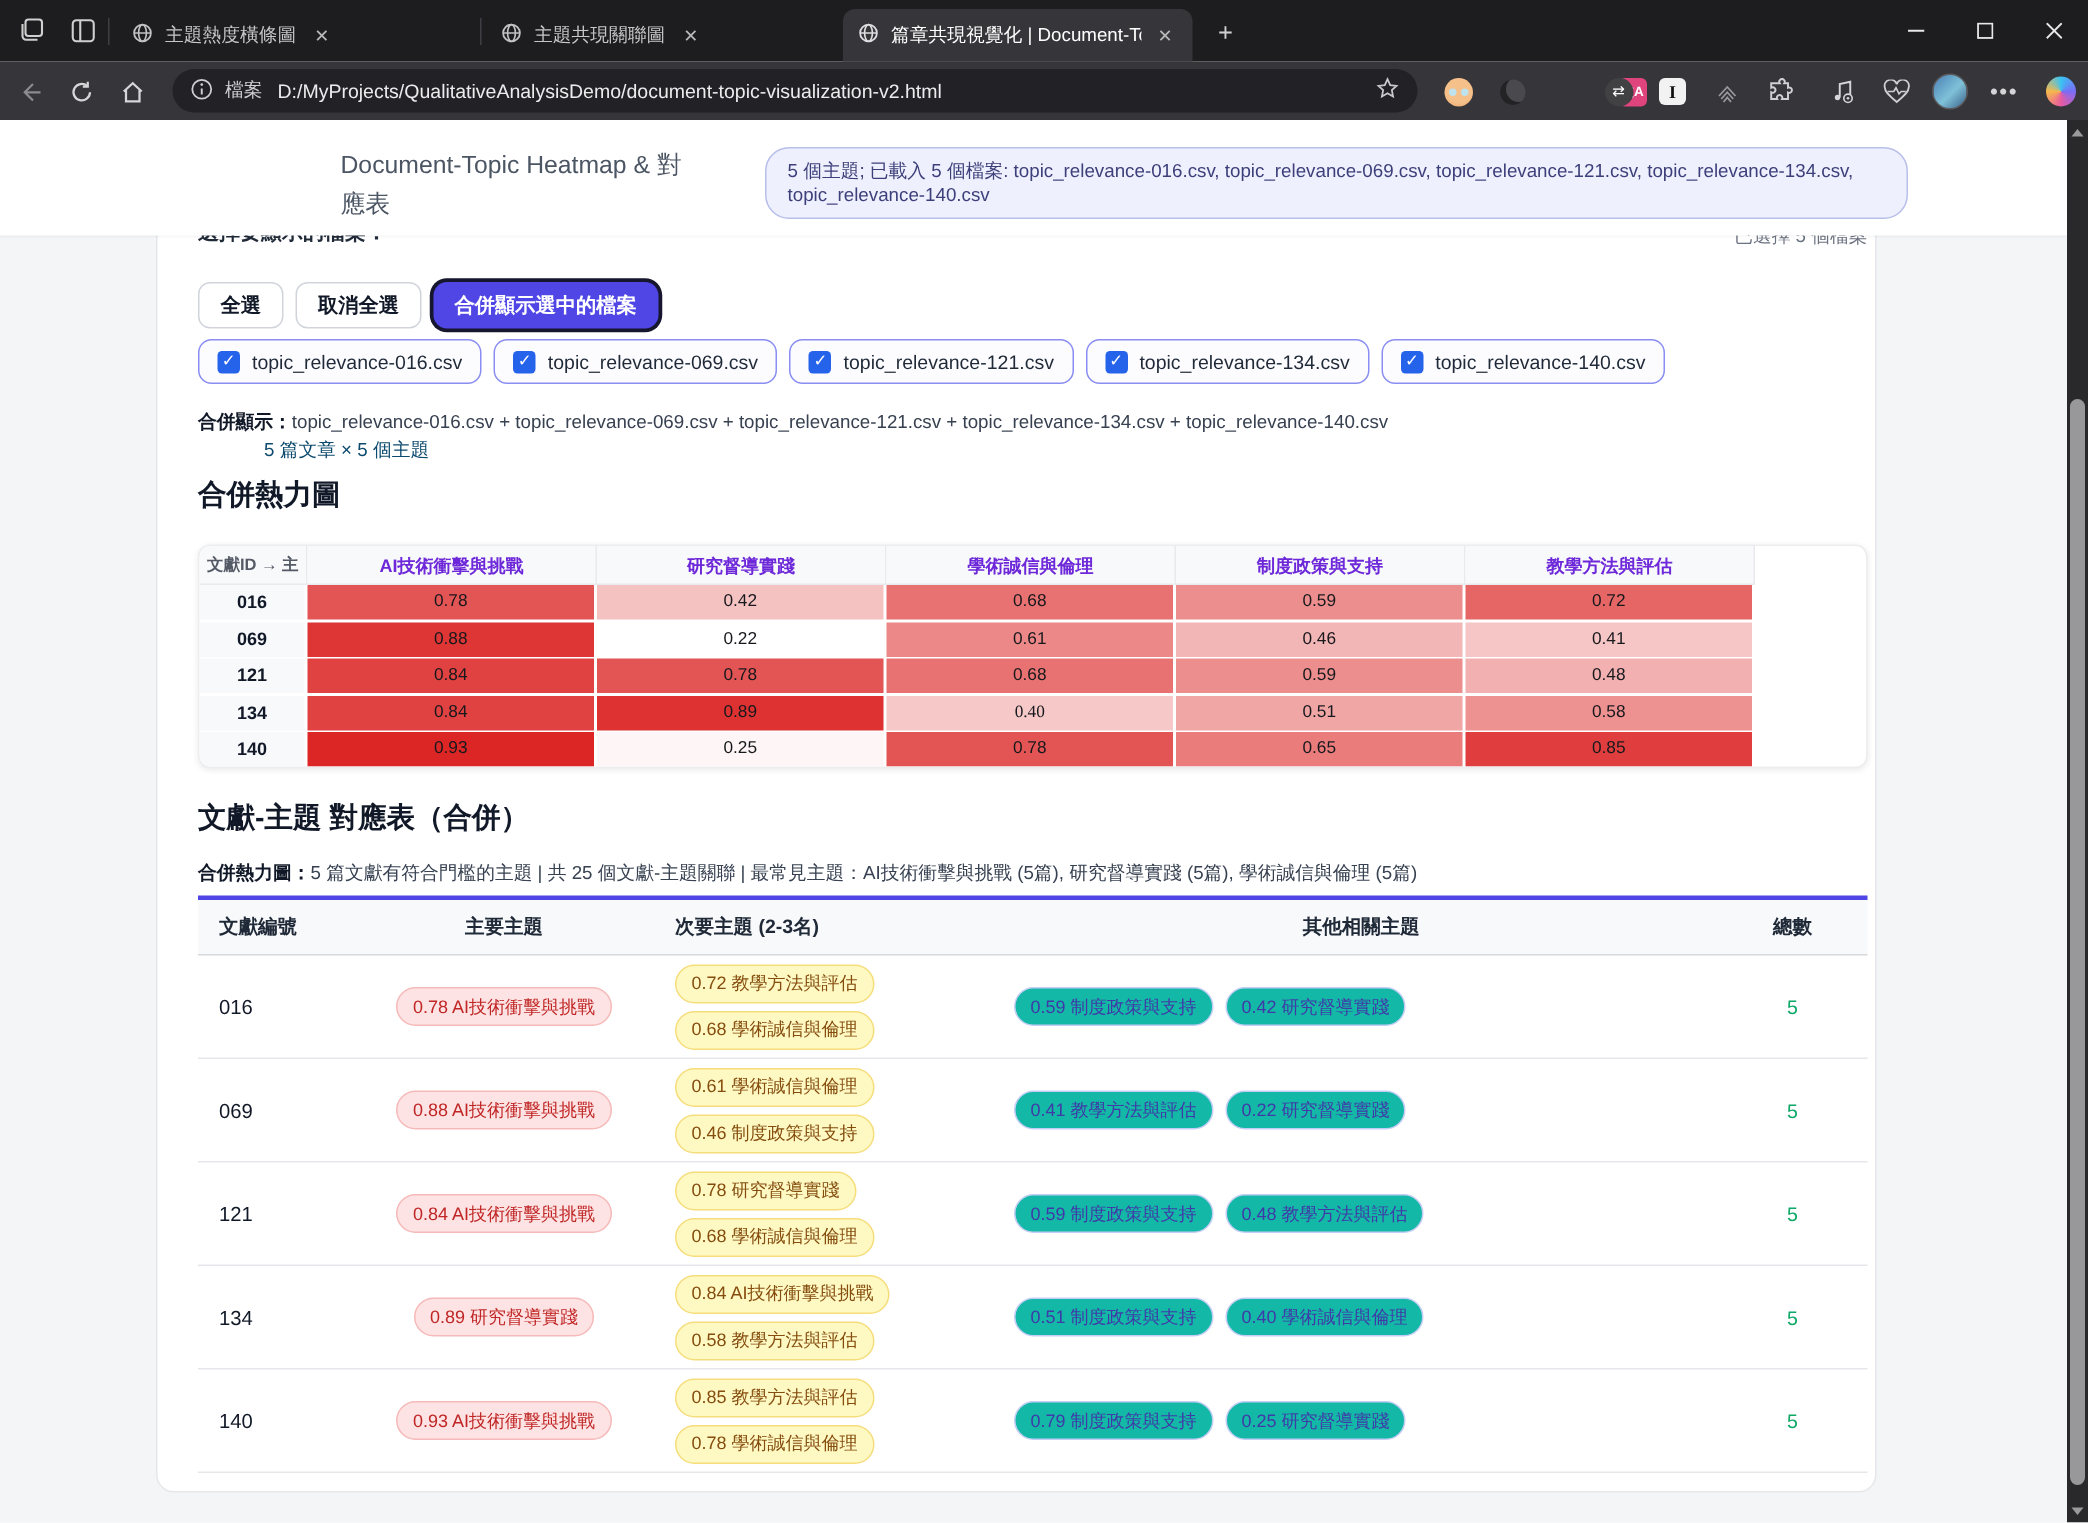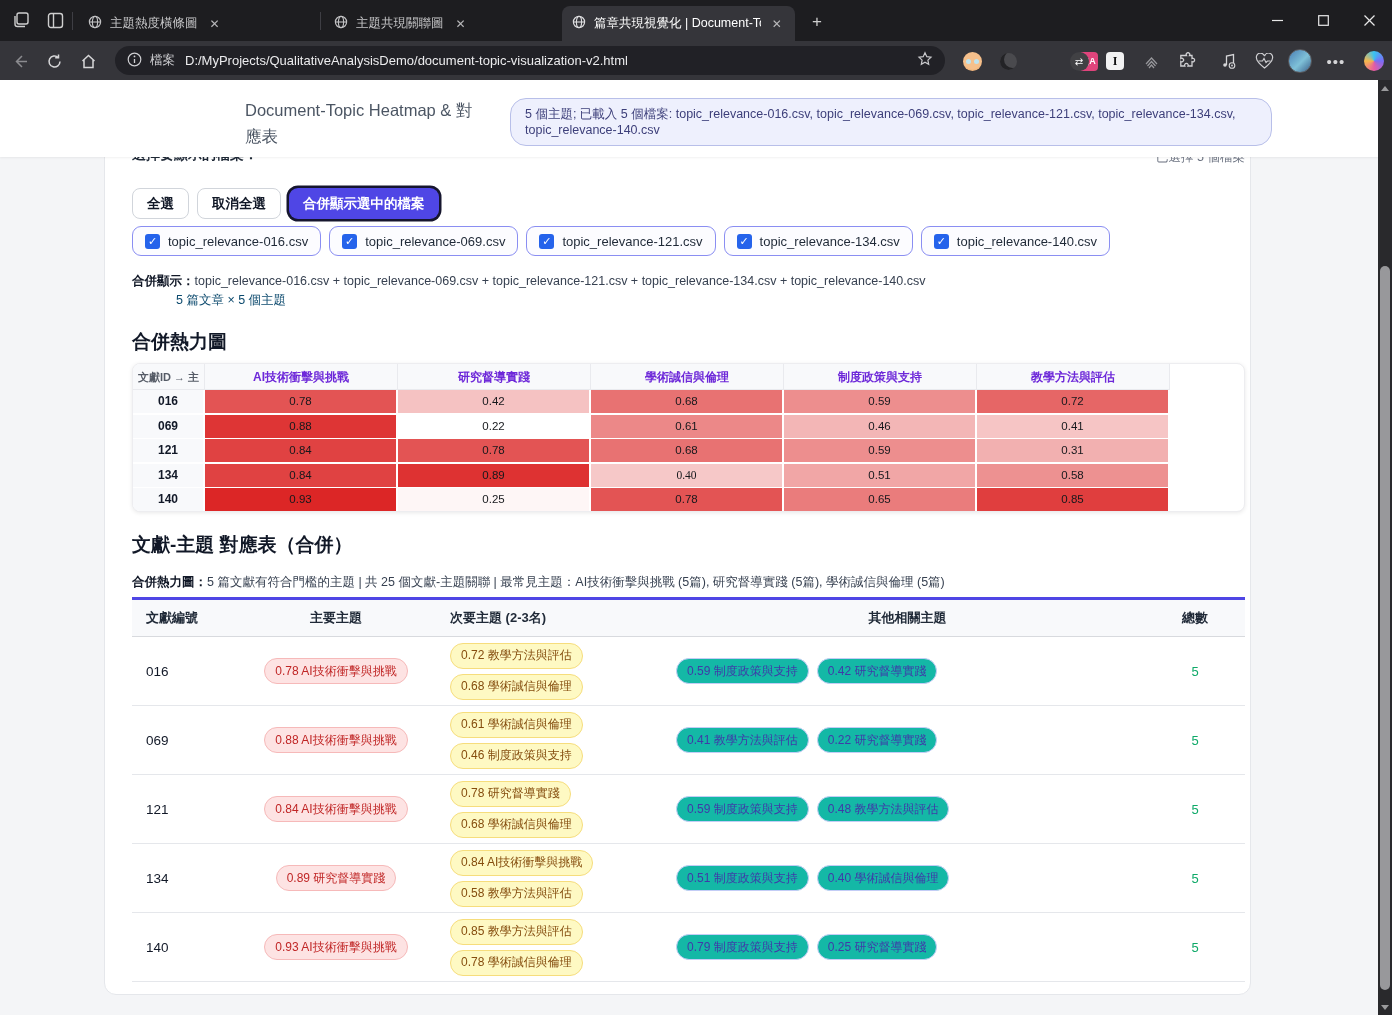--- a/index.html
+++ b/index.html
@@ -24,21 +24,21 @@
   #urlbar .url { color:#ececee; font-size:13px; flex:1; white-space:nowrap; overflow:hidden; }
   .ext { position:absolute; top:8px; width:24px; height:24px; display:flex; align-items:center; justify-content:center; }
 
   
   #page { position:absolute; top:80px; left:0; width:1392px; height:935px; background:#f4f5f7; overflow:hidden; }
   #card { position:absolute; left:104px; top:60px; width:1147px; height:855px; background:#fff;
     border:1px solid #e5e7eb; border-radius:12px; z-index:1; }
   #pageheader { position:absolute; top:0; left:0; width:1378px; height:77px; background:#fff; z-index:5;
     box-shadow:0 1px 2px rgba(0,0,0,.06); }
   #pageheader h1 { position:absolute; left:104px; top:14px; width:130px; font-size:21px; line-height:31px; color:#111827; font-weight:bold; }
-  #pageheader .sub { position:absolute; left:245px; top:17px; width:240px; font-size:16.5px; line-height:26px; color:#4b5563; }
+  #pageheader .sub { position:absolute; left:227px; top:17px; width:240px; font-size:16.5px; line-height:26px; color:#4b5563; }
   #statuspill { position:absolute; left:510px; top:18px; width:762px; background:#eef0fd; border:1px solid #b8bfe9;
     border-radius:16px; padding:7px 14px; font-size:12.5px; line-height:16px; color:#3d3f7a; }
 
   .clip-label { position:absolute; left:132px; top:66px; font-size:14px; font-weight:bold; color:#1f2937; z-index:2; }
   .sel-count { position:absolute; left:1045px; top:69px; width:200px; text-align:right; font-size:12.5px; color:#6b7280; z-index:2; }
 
   #btnrow { position:absolute; left:132px; top:108px; display:flex; gap:8px; z-index:2; }
   .btn { height:31px; padding:0 14px; background:#fff; border:1px solid #d1d5db; border-radius:8px;
     font-size:13.5px; font-weight:bold; color:#111827; display:flex; align-items:center; }
   .btn.primary { background:#4f46e5; color:#fff; border:none; border-radius:9px; box-shadow:0 0 0 2.5px #16162e; }
@@ -291,21 +291,21 @@
         <span class="cbx">✓</span>
         <span>topic_relevance-140.csv</span>
       </div>
     </div>
 
   <div id="mergeinfo">
     <b>合併顯示：</b><span>topic_relevance-016.csv + topic_relevance-069.csv + topic_relevance-121.csv + topic_relevance-134.csv + topic_relevance-140.csv</span>
   </div>
   <div id="mergedims">5 篇文章 × 5 個主題</div>
 
-  <div class="h2" style="top:249px">合併熱力圖</div>
+  <div class="h2" style="top:237px">合併熱力圖</div>
 
   <div id="hmbox">
       <div class="hm-row">
         <div class="hm-cell hm-head hm-corner" style="width: 72px;">文獻ID → 主題</div>
         <div class="hm-cell hm-head" style="width: 193px;">AI技術衝擊與挑戰</div>
         <div class="hm-cell hm-head" style="width: 193px;">研究督導實踐</div>
         <div class="hm-cell hm-head" style="width: 193px;">學術誠信與倫理</div>
         <div class="hm-cell hm-head" style="width: 193px;">制度政策與支持</div>
         <div class="hm-cell hm-head" style="width: 193px;">教學方法與評估</div>
       </div>
@@ -324,21 +324,21 @@
         <div class="hm-cell hm-val" style="width: 191px; background: rgb(236, 136, 136);">0.61</div>
         <div class="hm-cell hm-val" style="width: 191px; background: rgb(243, 182, 182);">0.46</div>
         <div class="hm-cell hm-val" style="width: 191px; background: rgb(246, 197, 197);">0.41</div>
       </div>
       <div class="hm-row">
         <div class="hm-cell hm-id" style="width: 70px;">121</div>
         <div class="hm-cell hm-val" style="width: 191px; background: rgb(224, 66, 66);">0.84</div>
         <div class="hm-cell hm-val" style="width: 191px; background: rgb(227, 84, 84);">0.78</div>
         <div class="hm-cell hm-val" style="width: 191px; background: rgb(232, 114, 114);">0.68</div>
         <div class="hm-cell hm-val" style="width: 191px; background: rgb(237, 142, 142);">0.59</div>
-        <div class="hm-cell hm-val" style="width: 191px; background: rgb(242, 176, 176);">0.31</div>
+        <div class="hm-cell hm-val" style="width: 191px; background: rgb(242, 176, 176);">0.48</div>
       </div>
       <div class="hm-row">
         <div class="hm-cell hm-id" style="width: 70px;">134</div>
         <div class="hm-cell hm-val" style="width: 191px; background: rgb(224, 66, 66);">0.84</div>
         <div class="hm-cell hm-val" style="width: 191px; background: rgb(222, 50, 50);">0.89</div>
         <div class="hm-cell hm-val" style="width: 191px; background: rgb(246, 200, 200); font-family: Liberation Serif, serif;">0.40</div>
         <div class="hm-cell hm-val" style="width: 191px; background: rgb(241, 166, 166);">0.51</div>
         <div class="hm-cell hm-val" style="width: 191px; background: rgb(237, 145, 145);">0.58</div>
       </div>
       <div class="hm-row">

